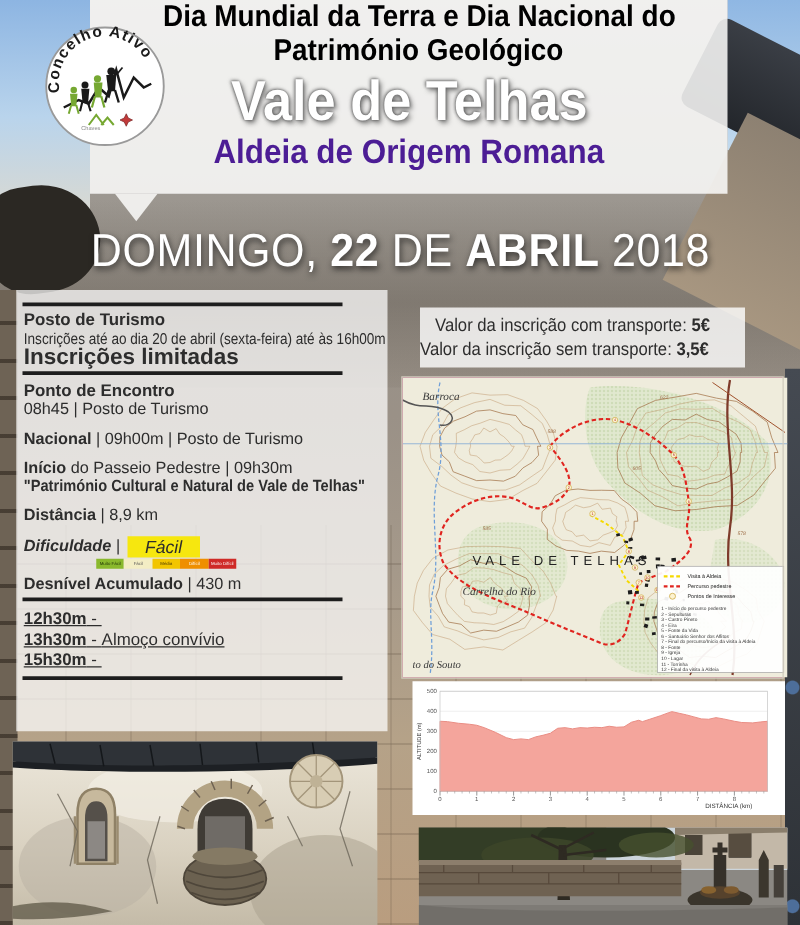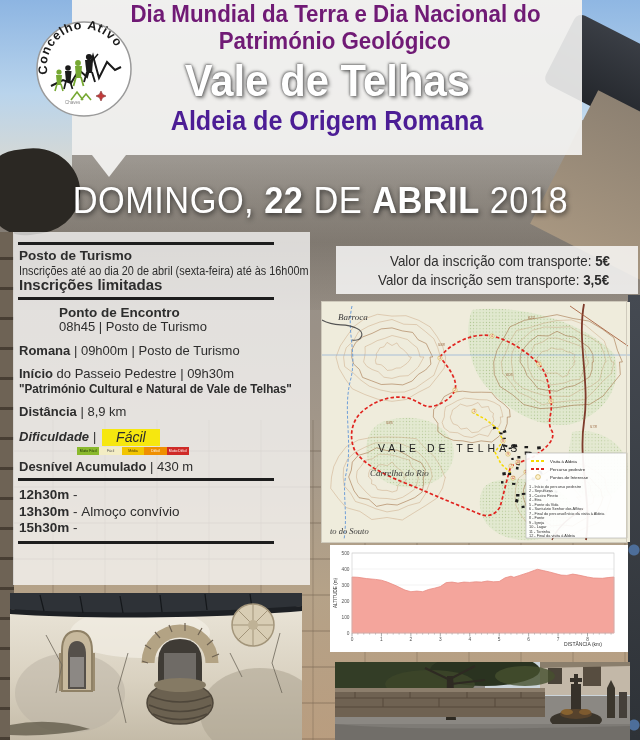--- a/index.html
+++ b/index.html
@@ -23,50 +23,50 @@
   #left-stone{left:0;top:232px;width:14px;height:508px;background:#6e6355;
       background-image:repeating-linear-gradient(0deg,rgba(40,32,24,.55) 0 3px,transparent 3px 30px);}
   #right-strip{left:628px;top:295px;width:12px;height:445px;
       background:radial-gradient(circle at 6px 255px,#4d6e9a 0 5px,transparent 6px),
                  radial-gradient(circle at 6px 430px,#4d6e9a 0 5px,transparent 6px),
                  linear-gradient(180deg,#454a52,#2e3237);}
   
   #header-box{left:72px;top:0;width:510px;height:155px;background:rgba(251,251,250,.86);text-align:center;}
   #header-pointer{left:92px;top:155px;width:0;height:0;border-left:17px solid transparent;
       border-right:17px solid transparent;border-top:22px solid rgba(251,251,250,.86);}
-  .h-line1{margin-top:1px;font-size:24px;font-weight:700;color:#701a75;line-height:26px;margin-left:16px;}
+  .h-line1{margin-top:1px;font-size:24px;font-weight:700;color:#000000;line-height:26px;margin-left:16px;}
   .h-cond{display:inline-block;transform:scaleX(.93);transform-origin:50% 50%;white-space:nowrap;}
   #main-title{font-size:45px;font-weight:700;color:#fff;line-height:48px;margin-top:3px;
       text-shadow:0 0 2px rgba(90,90,90,.9),2px 2px 4px rgba(60,60,60,.65),-1px -1px 3px rgba(90,90,90,.6);}
   #subtitle{font-size:27px;font-weight:700;color:#4c1d95;line-height:29px;margin-top:2px;}
   
   #logo{left:35px;top:20px;width:98px;height:98px;}
   
   #date-line{left:0;top:180px;width:640px;text-align:center;color:#fff;font-size:37px;font-weight:400;
       letter-spacing:.5px;text-shadow:1px 2px 5px rgba(20,20,20,.75);}
   #date-line .b{font-weight:800;}
   
   #left-panel{left:13px;top:232px;width:297px;height:353px;background:rgba(255,255,255,.72);
       color:#2d2d2d;padding:0;overflow:hidden;}
   .rule{height:3px;background:#1d1d1d;width:256px;margin:0 0 0 5px;}
   .sq{display:inline-block;transform:scaleX(.87);transform-origin:0 50%;white-space:nowrap;}
   .blk{padding:4px 0 4px 6px;font-size:12.5px;line-height:14.5px;}
   .blk .title{font-size:13.5px;font-weight:700;}
   .row{margin-top:9px;font-size:13px;}
-  .row:first-child{margin-top:2px;margin-left:40px;}
+  .row:first-child{margin-top:2px;}
   #diff-row{display:flex;align-items:center;font-style:italic;}
   #diff-value{background:#f6e70f;font-size:14px;padding:0 14px;margin-left:6px;line-height:17px;}
   #diff-scale{display:flex;margin:1px 0 0 58px;width:112px;}
   #diff-scale .seg{height:8px;flex:1;font-size:3.5px;line-height:8px;text-align:center;overflow:hidden;white-space:nowrap;}
   .sched-row{display:flex;font-size:13.5px;line-height:16.5px;}
   .sched-time{font-weight:700;white-space:pre;}
   .sched-sep{white-space:pre;}
-  #schedule{padding:6px 0 4px 6px;}
-  
-  #price-box{left:336px;top:246px;width:302px;height:48px;background:rgba(255,255,255,.8);
+  #schedule{padding:6px 0 4px 6px;text-decoration:underline;}
+  
+  #price-box{left:336px;top:246px;width:260px;height:48px;background:rgba(255,255,255,.8);
       text-align:right;padding:6px 9px 0 0;box-sizing:border-box;color:#2d2d2d;}
   .price-line{font-size:14.5px;line-height:19px;}
   
   #map-box{left:322px;top:302px;width:304px;height:240px;background:#ec4899;outline:1px solid #cfcabc;}
   .m-ital{font-family:"Liberation Serif",serif;font-style:italic;font-size:9px;fill:#3a3a3a;}
   .m-ital2{font-family:"Liberation Serif",serif;font-style:italic;font-size:8.5px;fill:#3a3a3a;}
   .m-caps{font-size:10.5px;letter-spacing:4px;fill:#222;}
   .m-spot{font-size:4px;font-style:italic;fill:#9c6b45;}
   .leg-label{font-size:4.3px;fill:#222;}
   .leg-point{font-size:3.85px;fill:#333;}
@@ -140,29 +140,29 @@
 </svg>
 
 <div id="date-line" class="abs"><span class="h-cond"><span>DOMINGO, </span><span class="b">22</span><span> DE </span><span class="b">ABRIL</span><span> 2018</span></span></div>
 
 <div id="left-panel" class="abs">
   <div style="height:10px"></div>
   <div class="rule"></div>
   <div class="blk">
     <div class="title">Posto de Turismo</div>
     <div><span class="sq">Inscrições até ao dia 20 de abril (sexta-feira) até às 16h00m</span></div>
-    <div class="title" style="font-size:15px">Inscrições limitadas</div>
+    <div class="title" style="font-size:18px">Inscrições limitadas</div>
   </div>
   <div class="rule"></div>
   <div class="blk">
     <div class="row">
       <div class="title">Ponto de Encontro</div>
       <div>08h45 | Posto de Turismo</div>
     </div>
-    <div class="row"><span><span class="b">Romana</span><span> | 09h00m | Posto de Turismo</span></span></div>
+    <div class="row"><span><span class="b">Nacional</span><span> | 09h00m | Posto de Turismo</span></span></div>
     <div class="row">
       <div><span><span class="b">Início</span><span> do Passeio Pedestre | 09h30m</span></span></div>
       <div class="title" style="font-size:13px"><span class="sq" style="transform:scaleX(.9)">"Património Cultural e Natural de Vale de Telhas"</span></div>
     </div>
     <div class="row"><span><span class="b">Distância</span><span> | 8,9 km</span></span></div>
     <div class="row" id="diff-row">
       <span><span class="b">Dificuldade</span><span> |</span></span>
       <span id="diff-value">Fácil</span>
     </div>
     <div id="diff-scale">

